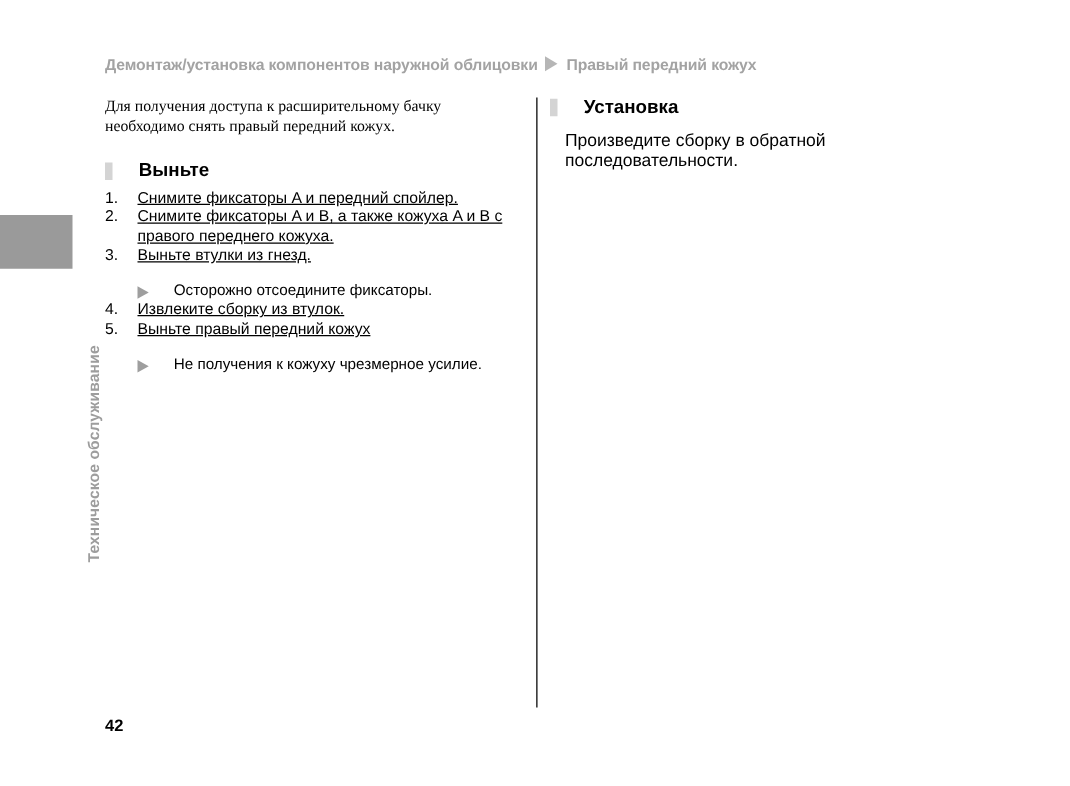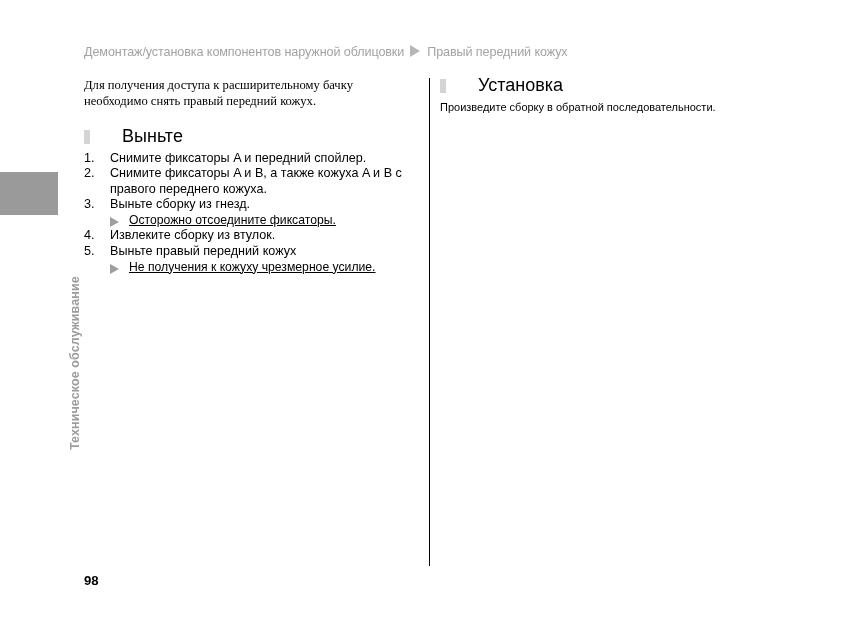--- a/index.html
+++ b/index.html
@@ -43,21 +43,21 @@
     white-space: nowrap;
     line-height: 18px;
   }
 
   
   .page-header {
     position: absolute;
     left: 84px;
     top: 45px;
     font-size: 12.6px;
-    font-weight: normal;
+    font-weight: bold;
     color: #a3a3a3;
     white-space: nowrap;
     letter-spacing: -0.1px;
   }
   .hdr-arrow {
     display: inline-block;
     vertical-align: -1px;
     margin: 0 7px 0 6px;
     width: 0;
     height: 0;
@@ -90,23 +90,23 @@
     font-size: 12.6px;
     line-height: 15.8px;
     font-family: Liberation Serif, serif;
   }
 
   
   .section-head {
     position: relative;
     margin-top: 19px;
     margin-bottom: 7px;
-    padding-left: 38px;
-    font-size: 18px;
-    font-weight: normal;
+    padding-left: 27px;
+    font-size: 15px;
+    font-weight: bold;
     line-height: 15px;
   }
   .section-head .marker {
     position: absolute;
     left: 0;
     top: 1px;
     width: 6px;
     height: 14px;
     background: #d4d4d4;
   }
@@ -126,45 +126,44 @@
     line-height: 15.6px;
   }
   ol.steps > li > .num {
     position: absolute;
     left: 0;
     top: 0;
     width: 18px;
     text-align: left;
     font-size: 12.6px;
   }
-  .step-text { display: block; }
+  .step-text { display: block; text-decoration: underline; }
 
   
   .note {
     position: relative;
-    padding-left: 19px;
+    padding-left: 29px;
     font-size: 12.2px;
     line-height: 15.4px;
-    margin-top: 0px;
-    text-decoration: underline;
+    margin-top: 12px;
   }
   .note .tri {
     position: absolute;
     left: 0;
     top: 4px;
     width: 0;
     height: 0;
     border-top: 5px solid transparent;
     border-bottom: 5px solid transparent;
     border-left: 9px solid #9e9e9e;
   }
 
   .body-line {
-    margin: 0;
-    font-size: 11px;
+    margin: 12px;
+    font-size: 14px;
     line-height: 15.8px;
   }
 
   
   .folio {
     position: absolute;
     left: 84px;
     top: 573px;
     font-size: 13.2px;
     font-weight: bold;
@@ -195,21 +194,21 @@
     <li>
       <span class="num">1.</span>
       <span class="step-text">Снимите фиксаторы A и передний спойлер.</span>
     </li>
     <li>
       <span class="num">2.</span>
       <span class="step-text">Снимите фиксаторы A и B, а также кожуха A и B с правого переднего кожуха.</span>
     </li>
     <li>
       <span class="num">3.</span>
-      <span class="step-text">Выньте сборку из гнезд.</span>
+      <span class="step-text">Выньте втулки из гнезд.</span>
       <div class="note">
         <span class="tri"></span>
         <span>Осторожно отсоедините фиксаторы.</span>
       </div>
     </li>
     <li>
       <span class="num">4.</span>
       <span class="step-text">Извлеките сборку из втулок.</span>
     </li>
     <li>
@@ -224,13 +223,13 @@
 </div>
 
 <div class="col col-right">
   <div class="section-head">
     <span class="marker"></span>
     <span>Установка</span>
   </div>
   <p class="body-line">Произведите сборку в обратной последовательности.</p>
 </div>
 
-<div class="folio">98</div>
+<div class="folio">42</div>
 
 </body></html>

